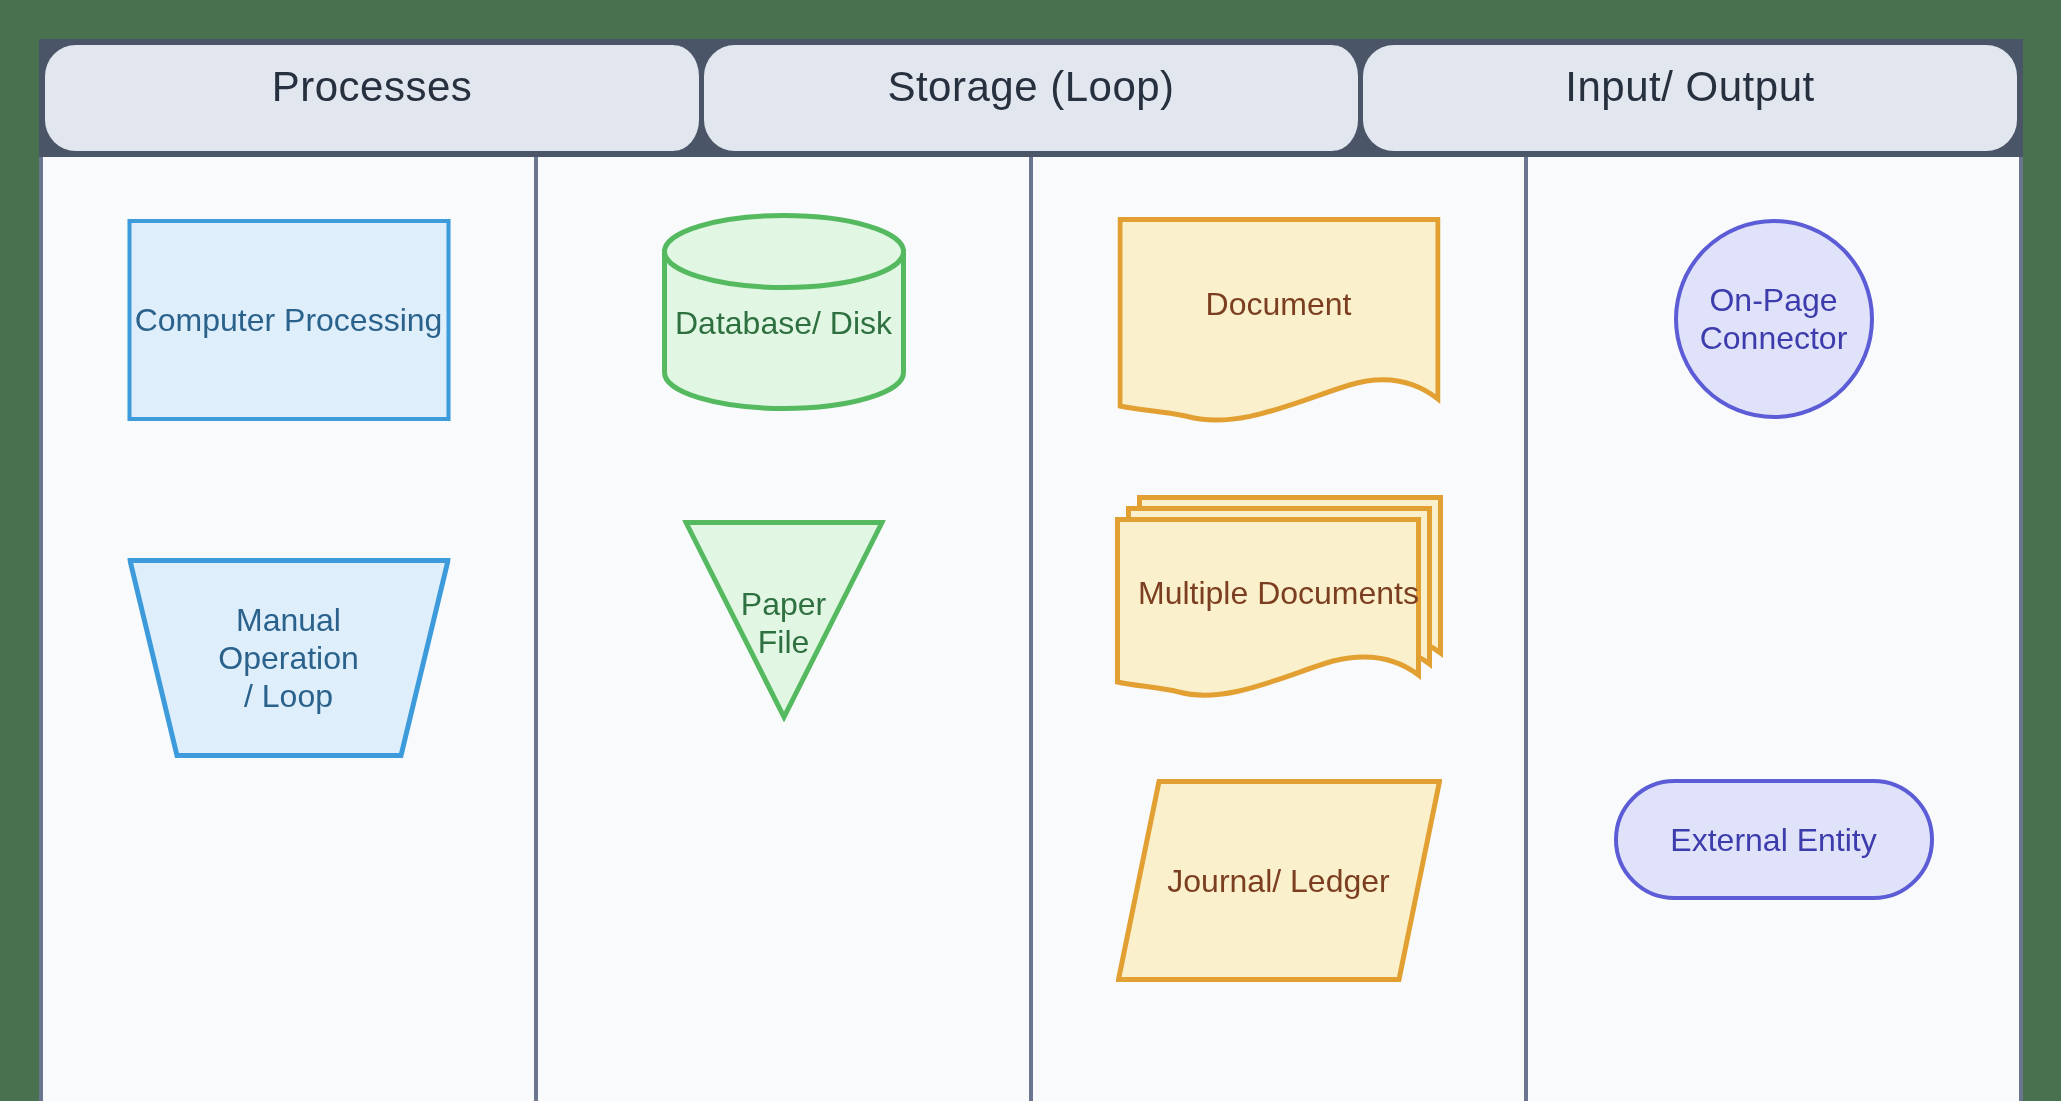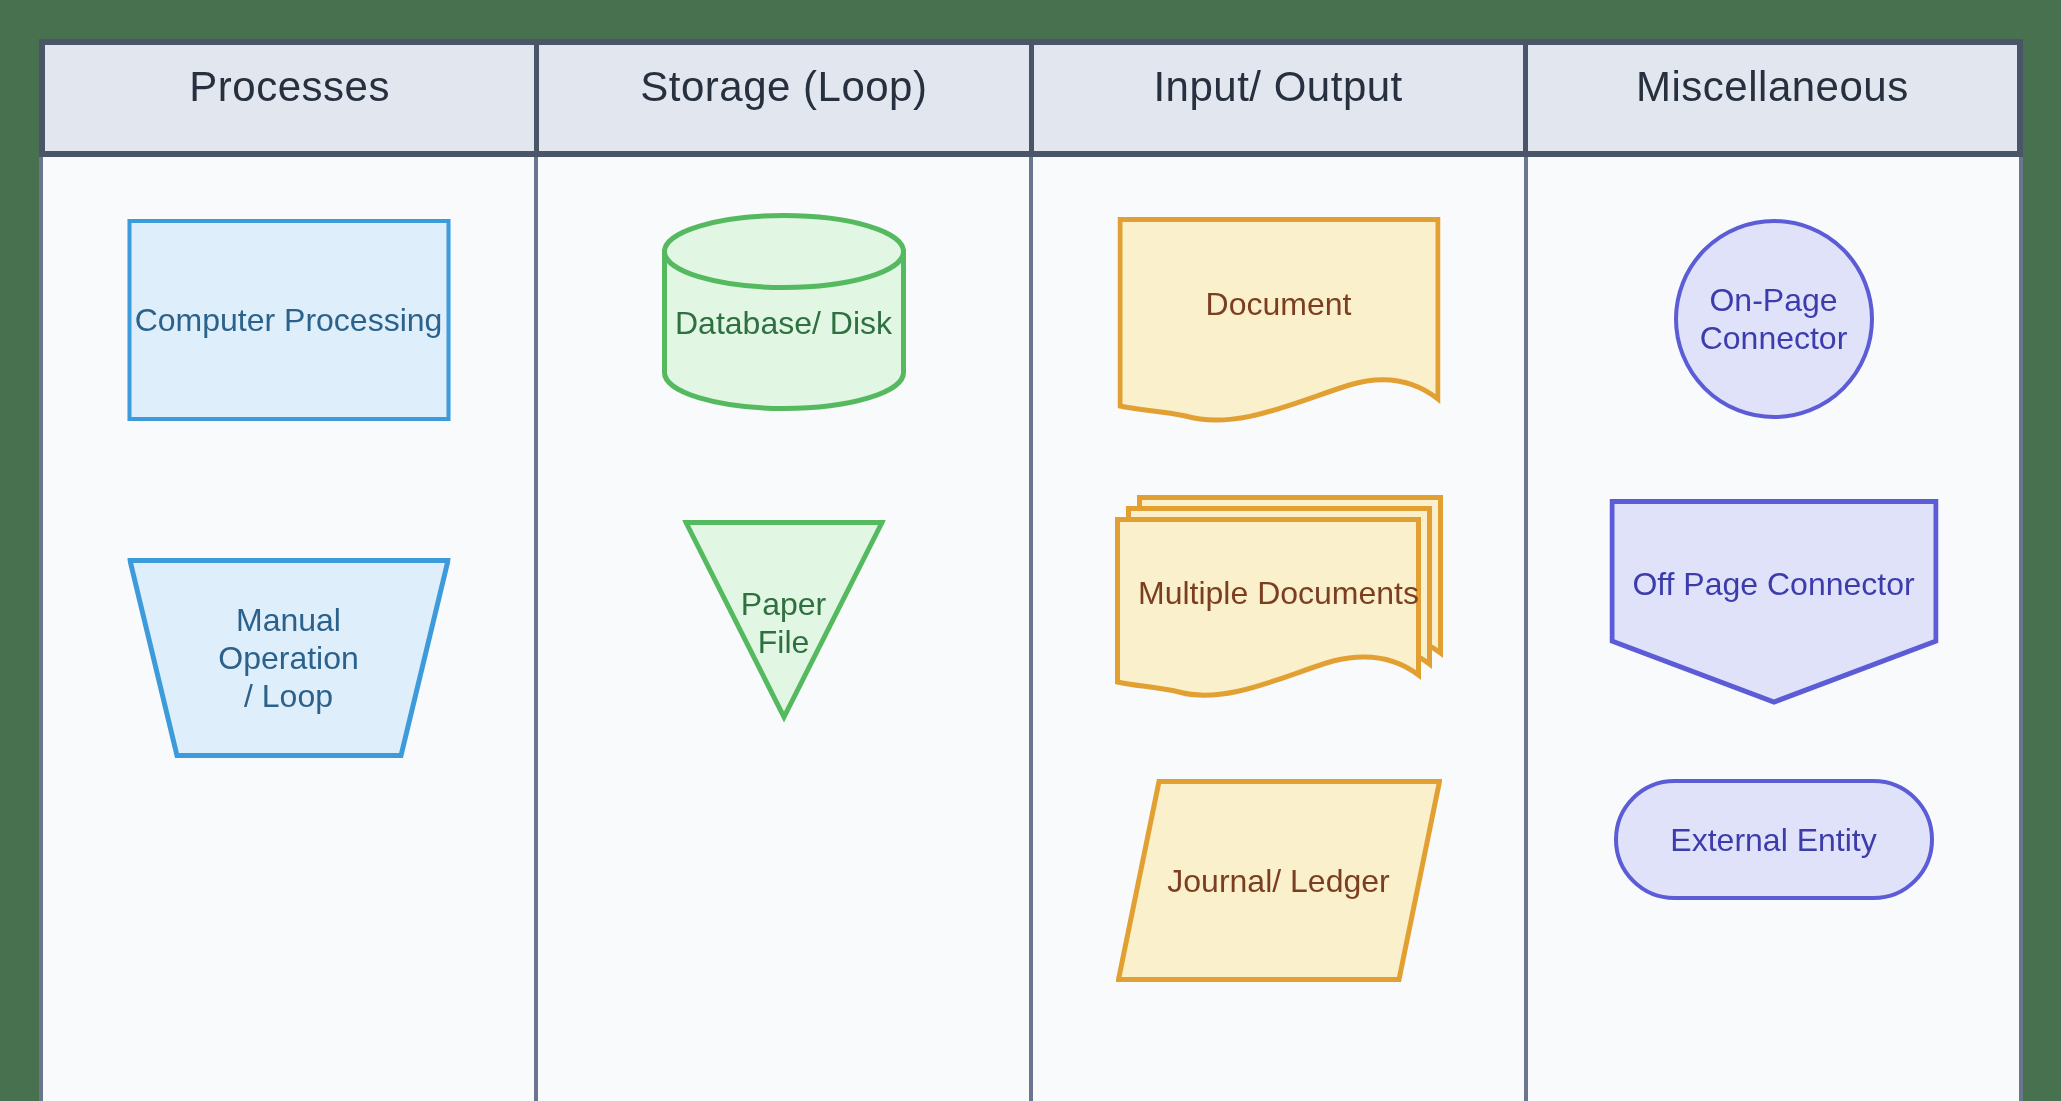--- a/index.html
+++ b/index.html
@@ -17,20 +17,21 @@
     background: var(--border-dark,#4A5568);
   }
   .th {
     flex:1; box-sizing:border-box;
     background: var(--header-bg,#E2E6EE);
     border-right:5px solid var(--border-dark,#4A5568);
     display:flex; align-items:center; justify-content:center;
     padding-bottom:22px;
     font-size:42px; color: var(--header-text,#27303F);
     letter-spacing:0.5px;
+    border-radius:31px;
   }
   .th:last-child { border-right:none; }
   .body-row {
     display:flex; height:1040px; box-sizing:border-box;
     border:4px solid var(--border-light,#6B7590);
     border-top:none;
     background: var(--border-light,#6B7590);
   }
   .td {
     flex:1; position:relative; box-sizing:border-box;
@@ -88,23 +89,20 @@
   <div class="header-row">
     <div class="th">
       <span>Processes</span>
     </div>
     <div class="th">
       <span>Storage (Loop)</span>
     </div>
     <div class="th">
       <span>Input/ Output</span>
     </div>
-    <div class="th">
-      <span>Miscellaneous</span>
-    </div>
   </div>
 
   <div class="body-row">
 
     <div class="td" style="--fill: #DFEEFB; --stroke: #3D9BDB; --text: #2A628C;">
       <div class="shape s-rect rect-shape">
         <div class="lbl">Computer Processing</div>
       </div>
       <div class="shape s-trap">
         <svg width="323" height="200" viewBox="0 0 323 200">
@@ -160,25 +158,19 @@
       </div>
     </div>
 
     <div class="td" style="--fill: #DFE2F9; --stroke: #5B5CD6; --text: #3C3CAC;">
       <div class="shape s-circle circle-shape">
         <div class="lbl">
           <span>On-Page</span>
           <span>Connector</span>
         </div>
       </div>
-      <div class="shape s-pent">
-        <svg width="329" height="206" viewBox="0 0 329 206">
-          <polygon points="2.5,2.5 326.5,2.5 326.5,142 164.5,203 2.5,142"></polygon>
-        </svg>
-        <div class="lbl lbl-pent">Off Page Connector</div>
-      </div>
       <div class="shape s-stadium stadium-shape">
         <div class="lbl">External Entity</div>
       </div>
     </div>
 
   </div>
 </div>
 
 </body></html>

